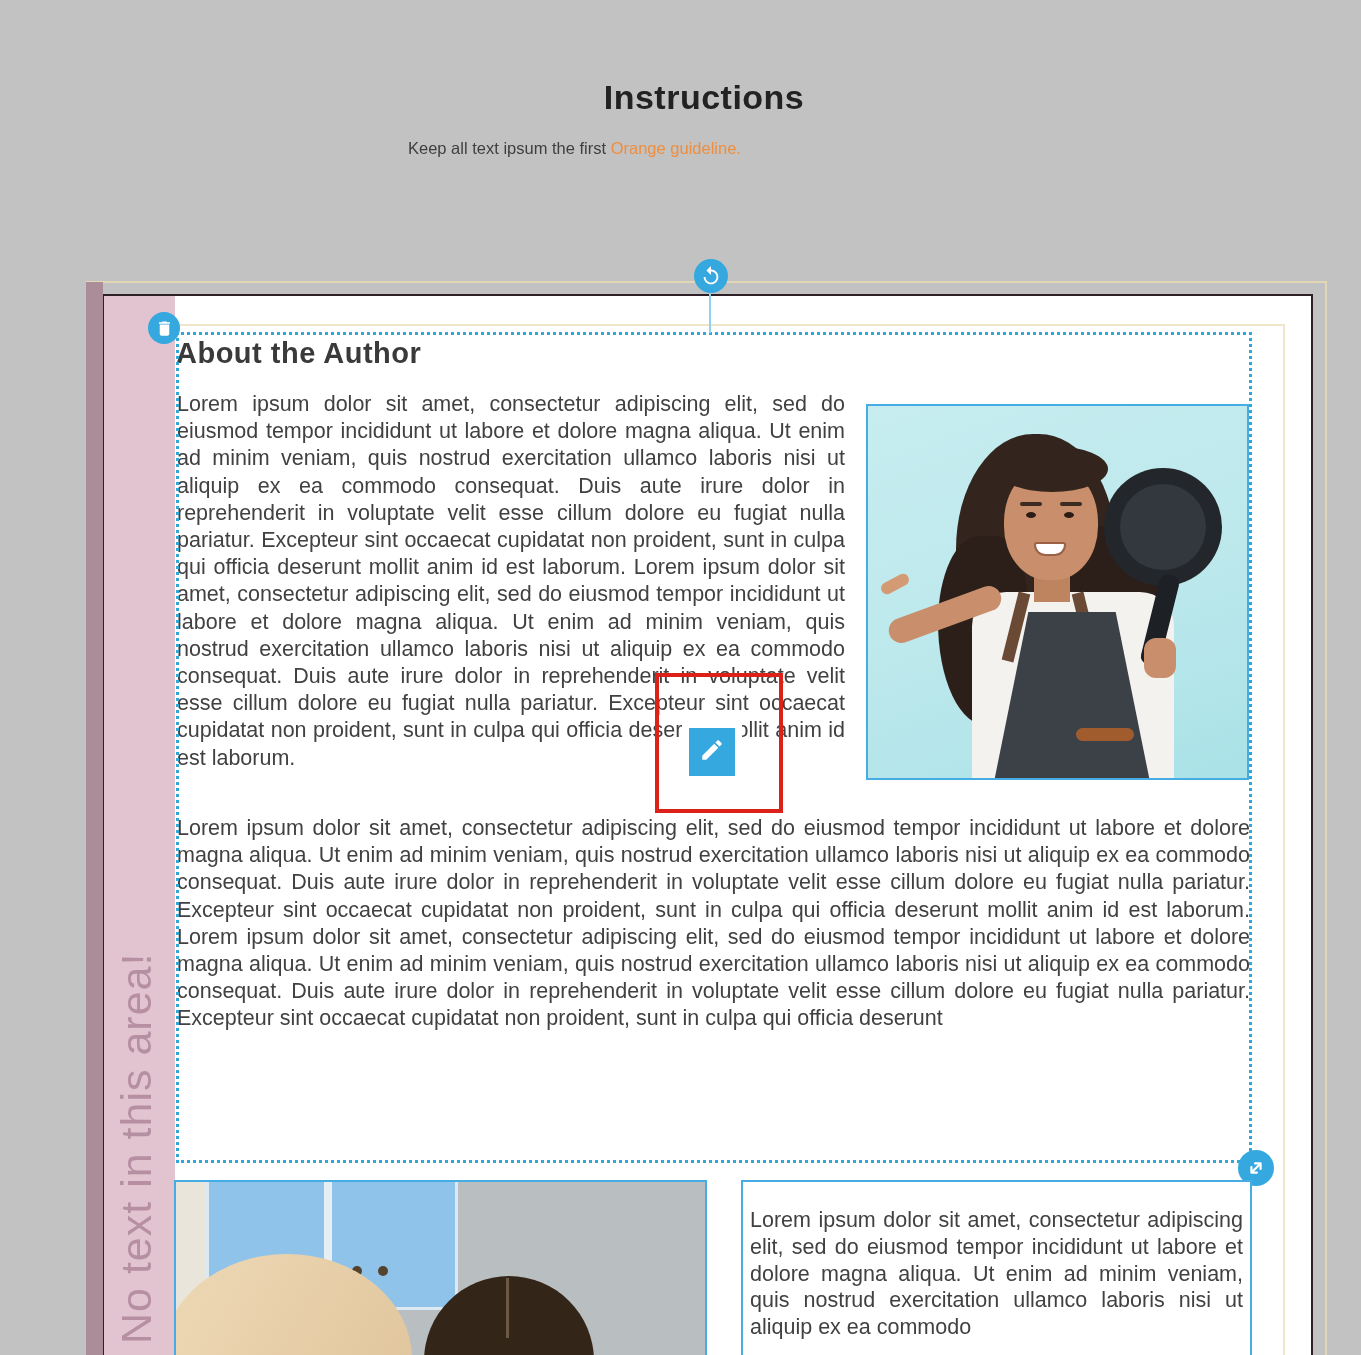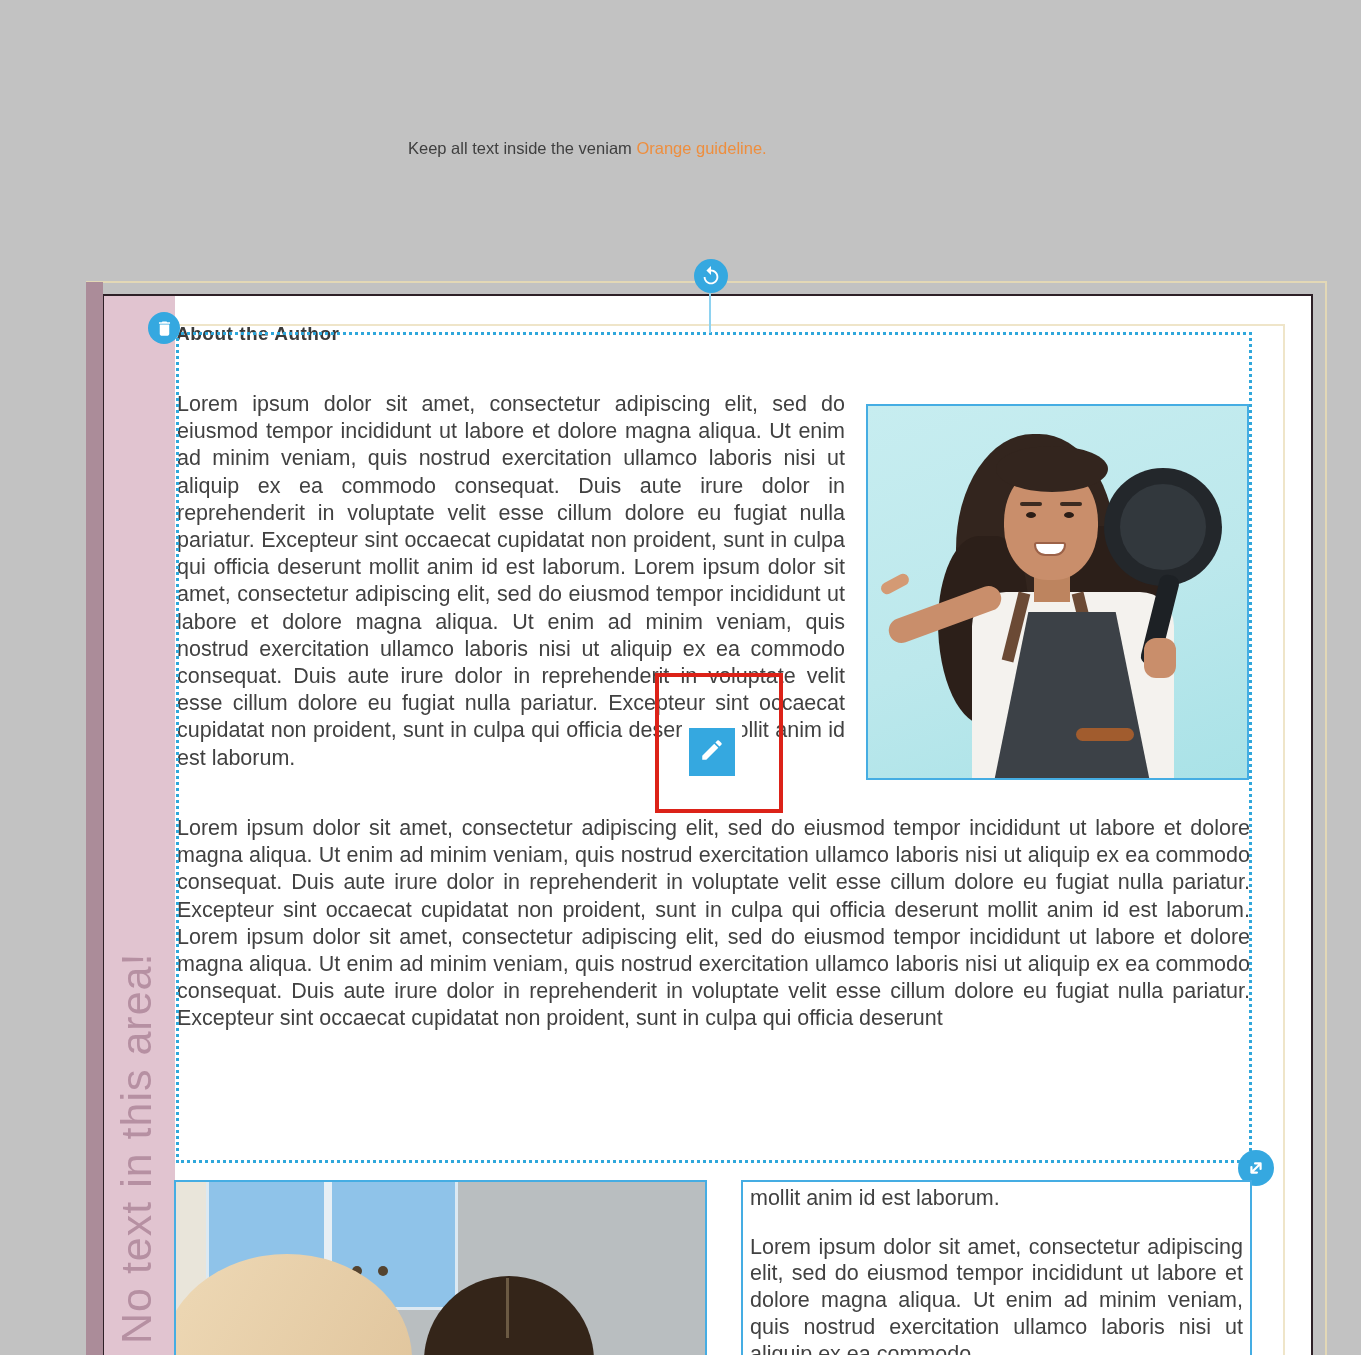--- a/index.html
+++ b/index.html
@@ -34,21 +34,21 @@
     background:var(--page-bg);border:2px solid var(--trim-line)}
   .guide-inner{left:130px;top:324px;width:1155px;height:1200px;
     border:2px solid var(--guideline-inner)}
   .stripe-bleed{left:86px;top:282px;width:17px;height:1200px;background:var(--stripe-bleed)}
   .stripe{left:104px;top:296px;width:71px;height:1059px;background:var(--stripe-pink)}
   .stripe-label{left:112px;top:1344px;width:500px;font-size:43px;
     color:var(--stripe-text);transform:rotate(-90deg);transform-origin:0 0;
     white-space:nowrap;letter-spacing:1px}
 
   
-  .heading{left:176px;top:323px;font-size:19px;color:#3a3a3a;letter-spacing:.5px}
+  .heading{left:176px;top:337px;font-size:29px;color:#3a3a3a;letter-spacing:.5px}
   .para{position:absolute;font-size:21.5px;line-height:27.2px;
     text-align:justify;color:var(--text-dark);overflow:hidden}
   .para1{left:177px;top:391px;width:668px;height:414px}
   .para2{left:177px;top:815px;width:1073px;height:346px}
 
   
   .selection{left:176px;top:332px;width:1076px;height:831px;
     border:3px dotted var(--selection-blue)}
   .connector{left:709px;top:293px;width:2px;height:40px;background:var(--connector-blue)}
   .handle{position:absolute;border-radius:50%;background:var(--accent-blue);
@@ -116,21 +116,22 @@
     border:2px solid var(--border-blue);background:#fff;padding:3px 7px}
   .overflow-box .line{font-size:21.5px;line-height:26.5px;color:var(--text-dark)}
   .overflow-box .flow{margin-top:22px;font-size:21.5px;line-height:26.8px;
     text-align:justify;color:var(--text-dark)}
 </style>
 </head>
 <body>
 
 <div class="viewport">
 
-  <p class="abs instr-line l1"><span>Keep all text inside the veniam </span><span class="orange-text">Orange guideline.</span></p>
+  <h1 class="abs instr-title">Instructions</h1>
+  <p class="abs instr-line l1"><span>Keep all text ipsum the first </span><span class="orange-text">Orange guideline.</span></p>
 
   <div class="abs guide-outer"></div>
   <div class="abs page-trim"></div>
   <div class="abs guide-inner"></div>
   <div class="abs stripe-bleed"></div>
   <div class="abs stripe"></div>
   <div class="abs stripe-label">No text in this area!</div>
 
   <h2 class="abs heading">About the Author</h2>
   <div class="para para1">Lorem ipsum dolor sit amet, consectetur adipiscing elit, sed do eiusmod tempor incididunt ut labore et dolore magna aliqua. Ut enim ad minim veniam, quis nostrud exercitation ullamco laboris nisi ut aliquip ex ea commodo consequat. Duis aute irure dolor in reprehenderit in voluptate velit esse cillum dolore eu fugiat nulla pariatur. Excepteur sint occaecat cupidatat non proident, sunt in culpa qui officia deserunt mollit anim id est laborum. Lorem ipsum dolor sit amet, consectetur adipiscing elit, sed do eiusmod tempor incididunt ut labore et dolore magna aliqua. Ut enim ad minim veniam, quis nostrud exercitation ullamco laboris nisi ut aliquip ex ea commodo consequat. Duis aute irure dolor in reprehenderit in voluptate velit esse cillum dolore eu fugiat nulla pariatur. Excepteur sint occaecat cupidatat non proident, sunt in culpa qui officia deserunt mollit anim id est laborum.</div>
@@ -203,17 +204,16 @@
     <div class="k-divider"></div>
     <div class="k-knob n1"></div>
     <div class="k-knob n2"></div>
     <div class="k-blonde"></div>
     <div class="k-hair"></div>
     <div class="k-part"></div>
 
   </div>
 
   <div class="abs overflow-box">
-    <div class="line">mollit anim id est laborum.</div>
     <div class="flow">Lorem ipsum dolor sit amet, consectetur adipiscing elit, sed do eiusmod tempor incididunt ut labore et dolore magna aliqua. Ut enim ad minim veniam, quis nostrud exercitation ullamco laboris nisi ut aliquip ex ea commodo</div>
   </div>
 
 </div>
 
 </body></html>

